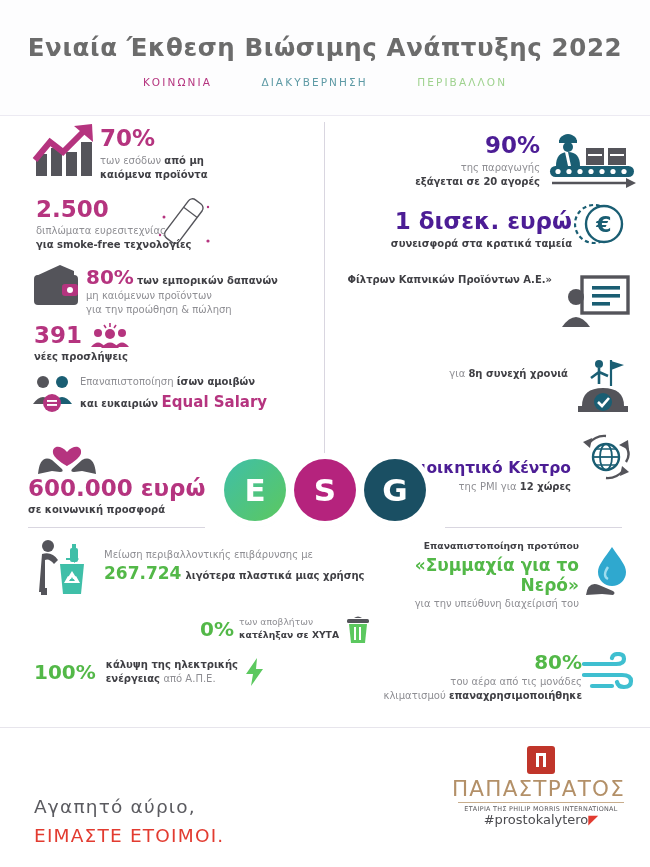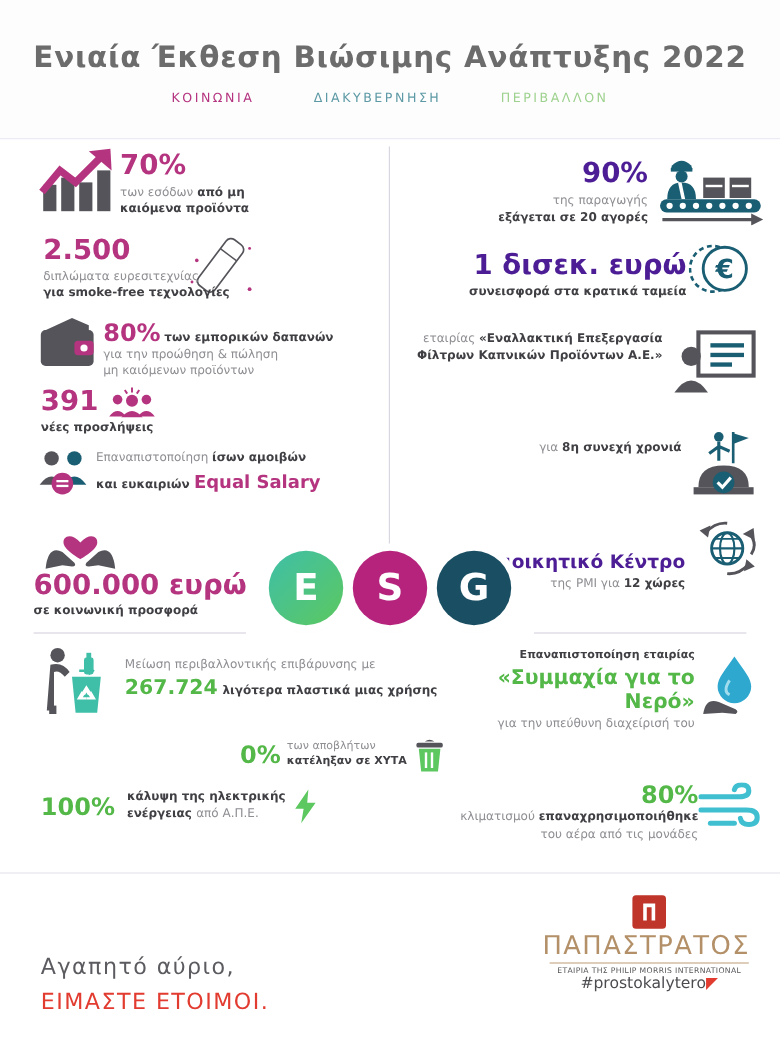--- a/index.html
+++ b/index.html
@@ -178,22 +178,22 @@
       <path d="M6 13 L30 2 L44 8 L44 13 Z" fill="#54545a"></path>
       <rect x="4" y="12" width="44" height="30" rx="4" fill="#54545a"></rect>
       <rect x="32" y="21" width="16" height="12" rx="3" fill="#b5347f"></rect>
       <circle cx="40" cy="27" r="3" fill="#ffffff"></circle>
     </svg>
   </div>
   <div class="blk l" style="left:86px; top:265px; width:226px;">
     <div style="white-space:nowrap;">
       <span class="big-m s-num-md">80%</span><span class="dark s-body" style="margin-left:3px;">των εμπορικών δαπανών</span>
     </div>
+    <div class="txt s-body grey">μη καιόμενων προϊόντων</div>
     <div class="txt s-body grey">για την προώθηση &amp; πώληση</div>
-    <div class="txt s-body grey">μη καιόμενων προϊόντων</div>
   </div>
 
   <div class="blk l" style="left:34px; top:322px; width:180px;">
     <div style="display:flex; align-items:center;">
       <span class="big-m s-num-lg">391</span>
       <span style="margin-left:8px;">
         <svg width="42" height="26" viewBox="0 0 42 26">
           <line x1="20" y1="1" x2="20" y2="5" stroke="#b5347f" stroke-width="1.6"></line>
           <line x1="14" y1="3" x2="16" y2="6" stroke="#b5347f" stroke-width="1.6"></line>
           <line x1="26" y1="3" x2="24" y2="6" stroke="#b5347f" stroke-width="1.6"></line>
@@ -286,23 +286,20 @@
     <svg width="70" height="54" viewBox="0 0 70 54">
       <rect x="22" y="2" width="46" height="36" fill="none" stroke="#54545a" stroke-width="3.4"></rect>
       <rect x="32" y="11" width="28" height="3.6" fill="#1a5e73"></rect>
       <rect x="32" y="19" width="28" height="3.6" fill="#1a5e73"></rect>
       <rect x="32" y="27" width="18" height="3.6" fill="#1a5e73"></rect>
       <circle cx="16" cy="22" r="8" fill="#54545a"></circle>
       <path d="M2 52 q14 -20 28 0 z" fill="#54545a"></path>
     </svg>
   </div>
   <div class="blk r" style="left:340px; top:273px; width:212px;">
-    <div class="txt s-body" style="margin-top:3px;">
-      <span class="grey">εταιρίας </span><span class="dark">«Εναλλακτική Επεξεργασία</span>
-    </div>
     <div class="txt s-body dark">Φίλτρων Καπνικών Προϊόντων Α.Ε.»</div>
   </div>
 
   <div class="blk" style="left:574px; top:358px; width:58px; height:60px;">
     <svg width="58" height="60" viewBox="0 0 58 60">
       <circle cx="25" cy="6" r="4" fill="#1a5e73"></circle>
       <path d="M25 10 l0 16 M25 14 l-8 6 M25 14 l9 4" stroke="#1a5e73" stroke-width="2.6" fill="none"></path>
       <line x1="37" y1="2" x2="37" y2="28" stroke="#1a5e73" stroke-width="2.2"></line>
       <path d="M37 3 l13 4 l-13 5 z" fill="#1a5e73"></path>
       <path d="M8 48 q0 -18 21 -18 q21 0 21 18 z" fill="#54545a"></path>
@@ -369,21 +366,21 @@
   </div>
 
   <div class="blk" style="left:584px; top:545px; width:54px; height:52px;">
     <svg width="54" height="52" viewBox="0 0 54 52">
       <path d="M28 2 C20 14 14 20 14 27 a14 14 0 0 0 28 0 C42 20 36 14 28 2 Z" fill="#2fa8cf"></path>
       <path d="M24 22 C20 28 20 32 24 34" stroke="#9fdcee" stroke-width="2.4" fill="none"></path>
       <path d="M2 50 q2 -14 13 -10 l14 6 q3 2 0 4 l-11 -1" fill="#54545a"></path>
     </svg>
   </div>
   <div class="blk r" style="left:355px; top:540px; width:224px;">
-    <div class="txt s-body-s dark">Επαναπιστοποίηση εταιρίας</div>
+    <div class="txt s-body-s dark">Επαναπιστοποίηση προτύπου</div>
     <div class="big-g s-num-sm" style="margin-top:2px;">«Συμμαχία για το Νερό»</div>
     <div class="txt s-body grey" style="margin-top:2px;">για την υπεύθυνη διαχείρισή του</div>
   </div>
 
   <div class="blk r" style="left:180px; top:614px; width:190px;">
     <div style="display:flex; align-items:center; justify-content:flex-end;">
       <span class="big-g s-num-md">0%</span>
       <span style="margin-left:5px; text-align:left;">
         <span class="txt s-body-s grey" style="display:block;">των αποβλήτων</span>
         <span class="txt s-body-s dark" style="display:block;">κατέληξαν σε ΧΥΤΑ</span>
@@ -410,24 +407,24 @@
       <span style="margin-left:6px;">
         <svg width="22" height="30" viewBox="0 0 22 30">
           <path d="M13 1 L2 17 L9 17 L7 29 L19 12 L12 12 Z" fill="#5cc85f"></path>
         </svg>
       </span>
     </div>
   </div>
 
   <div class="blk r" style="left:360px; top:650px; width:222px;">
     <div class="big-g s-num-md">80%</div>
+    <div class="txt s-body grey" style="margin-top:1px;">του αέρα από τις μονάδες</div>
     <div class="txt s-body">
       <span class="grey">κλιματισμού </span><span class="dark">επαναχρησιμοποιήθηκε</span>
     </div>
-    <div class="txt s-body grey" style="margin-top:1px;">του αέρα από τις μονάδες</div>
   </div>
   <div class="blk" style="left:582px; top:652px; width:58px; height:46px;">
     <svg width="58" height="46" viewBox="0 0 58 46">
       <path d="M2 12 L34 12 q8 0 8 -5 q0 -5 -6 -5 q-5 0 -6 4" stroke="#3fbfd0" stroke-width="4.2" fill="none" stroke-linecap="round"></path>
       <path d="M2 23 L40 23 q9 0 9 6 q0 6 -7 6 q-6 0 -7 -5" stroke="#3fbfd0" stroke-width="4.2" fill="none" stroke-linecap="round"></path>
       <path d="M10 34 L30 34" stroke="#3fbfd0" stroke-width="4.2" fill="none" stroke-linecap="round"></path>
     </svg>
   </div>
 
   <div class="foot-left">

